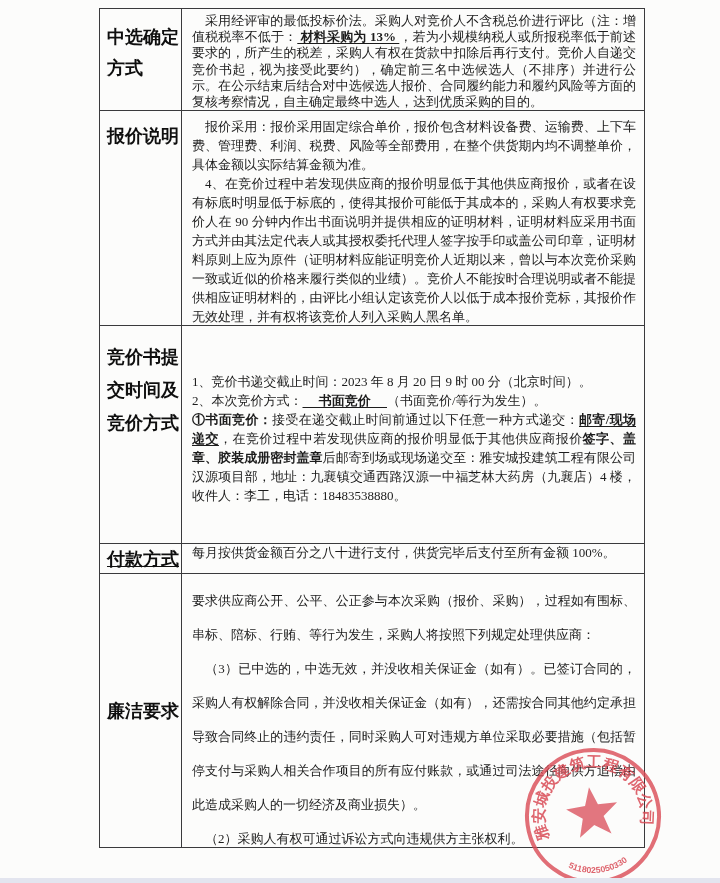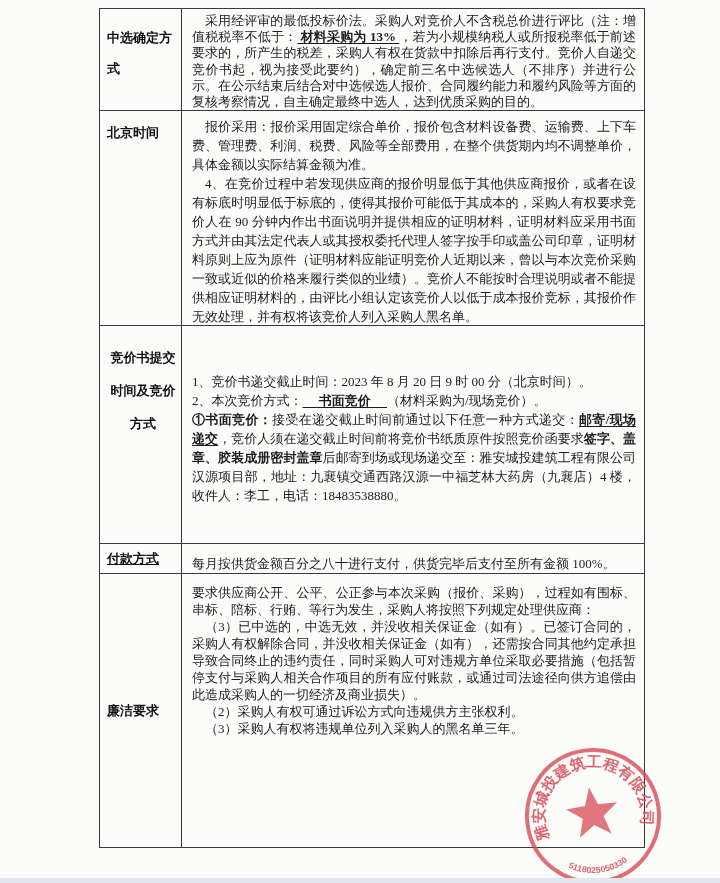--- a/index.html
+++ b/index.html
@@ -20,21 +20,21 @@
     position:absolute; left:99px; top:8px; width:546px;
     border:1px solid #3a3a3c;
     background:transparent;
   }
   .row { display:flex; border-bottom:1px solid #3a3a3c; overflow:hidden; }
   .row:last-child { border-bottom:none; }
   .label-cell {
     width:82px; flex-shrink:0;
     border-right:1px solid #3a3a3c;
     font-family:"Liberation Sans","DejaVu Sans",sans-serif;
-    font-weight:bold; font-size:13px; color:#0f0f0f;
+    font-weight:bold; font-size:18px; color:#0f0f0f;
     padding:0 2px 0 7px;
     overflow:hidden;
   }
   .content-cell {
     flex:1; font-size:13px; padding:0 8px 0 10px;
     overflow:hidden;
   }
   .para { text-align:justify; }
   .indent { text-indent:1em; }
   .b { font-weight:bold; }
@@ -48,57 +48,57 @@
   .r1 { height:215px; }
   .r1 .label-cell { padding-top:13px; }
   .r1 .content-cell { padding-top:6px; line-height:19px; }
 
   .r2 { height:218px; }
   .r2 .label-cell { padding-top:15px; line-height:33px;text-align:center; }
   .r2 .content-cell { padding-top:6px; line-height:19px;margin-top:40px; }
 
   .r3 { height:30px; }
   .r3 .label-cell { display:flex; align-items:center; padding-top:0;text-decoration:underline; }
-  .r3 .content-cell { display:flex; align-items:flex-end; }
+  .r3 .content-cell { display:flex; align-items:flex-start; }
 
   .r4 { height:273px; }
   .r4 .label-cell { display:flex; align-items:center; padding-top:0; }
-  .r4 .content-cell { padding-top:10px; line-height:17px; }
+  .r4 .content-cell { padding-top:10px; line-height:34px; }
 
   .seal {
     position:absolute; left:513px; top:740px;
     width:160px; height:152px;
     transform:rotate(-8deg);
     pointer-events:none;
   }
 </style>
 </head>
 <body>
 
 <div class="page">
   <div class="spec-table">
       <div class="row r0">
         <div class="label-cell">中选确定方式</div>
         <div class="content-cell">
           <p class="para indent"><span class="">采用经评审的最低投标价法。采购人对竞价人不含税总价进行评比（注：增值税税率不低于：</span><span class="b u"> 材料采购为 13% </span><span class="">，若为小规模纳税人或所报税率低于前述要求的，所产生的税差，采购人有权在货款中扣除后再行支付。竞价人自递交竞价书起，视为接受此要约），确定前三名中选候选人（不排序）并进行公示。在公示结束后结合对中选候选人报价、合同履约能力和履约风险等方面的复核考察情况，自主确定最终中选人，达到优质采购的目的。</span></p>
         </div>
       </div>
       <div class="row r1">
-        <div class="label-cell">北京时间</div>
+        <div class="label-cell">报价说明</div>
         <div class="content-cell">
           <p class="para indent"><span class="">报价采用：报价采用固定综合单价，报价包含材料设备费、运输费、上下车费、管理费、利润、税费、风险等全部费用，在整个供货期内均不调整单价，具体金额以实际结算金额为准。</span></p>
           <p class="para indent"><span class="">4、在竞价过程中若发现供应商的报价明显低于其他供应商报价，或者在设有标底时明显低于标底的，使得其报价可能低于其成本的，采购人有权要求竞价人在 90 分钟内作出书面说明并提供相应的证明材料，证明材料应采用书面方式并由其法定代表人或其授权委托代理人签字按手印或盖公司印章，证明材料原则上应为原件（证明材料应能证明竞价人近期以来，曾以与本次竞价采购一致或近似的价格来履行类似的业绩）。竞价人不能按时合理说明或者不能提供相应证明材料的，由评比小组认定该竞价人以低于成本报价竞标，其报价作无效处理，并有权将该竞价人列入采购人黑名单。</span></p>
         </div>
       </div>
       <div class="row r2">
         <div class="label-cell">竞价书提交时间及竞价方式</div>
         <div class="content-cell">
           <p class="para"><span class="">1、竞价书递交截止时间：2023 年 8 月 20 日 9 时 00 分（北京时间）。</span></p>
-          <p class="para"><span class="">2、本次竞价方式：</span><span class="b u">　 书面竞价 　</span><span class="">（材料采购为/现场竞价）。</span></p>
-          <p class="para"><span class="b ">①书面竞价：</span><span class="">接受在递交截止时间前通过以下任意一种方式递交：</span><span class="b u">邮寄/现场递交</span><span class="">，竞价人须在递交截止时间前将竞价书纸质原件按照竞价函要求</span><span class="b ">签字、盖章、胶装成册密封盖章</span><span class="">后邮寄到场或现场递交至：雅安城投建筑工程有限公司汉源项目部，地址：九襄镇交通西路汉源一中福芝林大药房（九襄店）4 楼，收件人：李工，电话：18483538880。</span></p>
+          <p class="para"><span class="">2、本次竞价方式：</span><span class="b u">　 书面竞价 　</span><span class="">（书面竞价/等行为发生）。</span></p>
+          <p class="para"><span class="b ">①书面竞价：</span><span class="">接受在递交截止时间前通过以下任意一种方式递交：</span><span class="b u">邮寄/现场递交</span><span class="">，在竞价过程中若发现供应商的报价明显低于其他供应商报价</span><span class="b ">签字、盖章、胶装成册密封盖章</span><span class="">后邮寄到场或现场递交至：雅安城投建筑工程有限公司汉源项目部，地址：九襄镇交通西路汉源一中福芝林大药房（九襄店）4 楼，收件人：李工，电话：18483538880。</span></p>
         </div>
       </div>
       <div class="row r3">
         <div class="label-cell">付款方式</div>
         <div class="content-cell">
           <p class="para"><span class="">每月按供货金额百分之八十进行支付，供货完毕后支付至所有金额 100%。</span></p>
         </div>
       </div>
       <div class="row r4">
         <div class="label-cell">廉洁要求</div>

